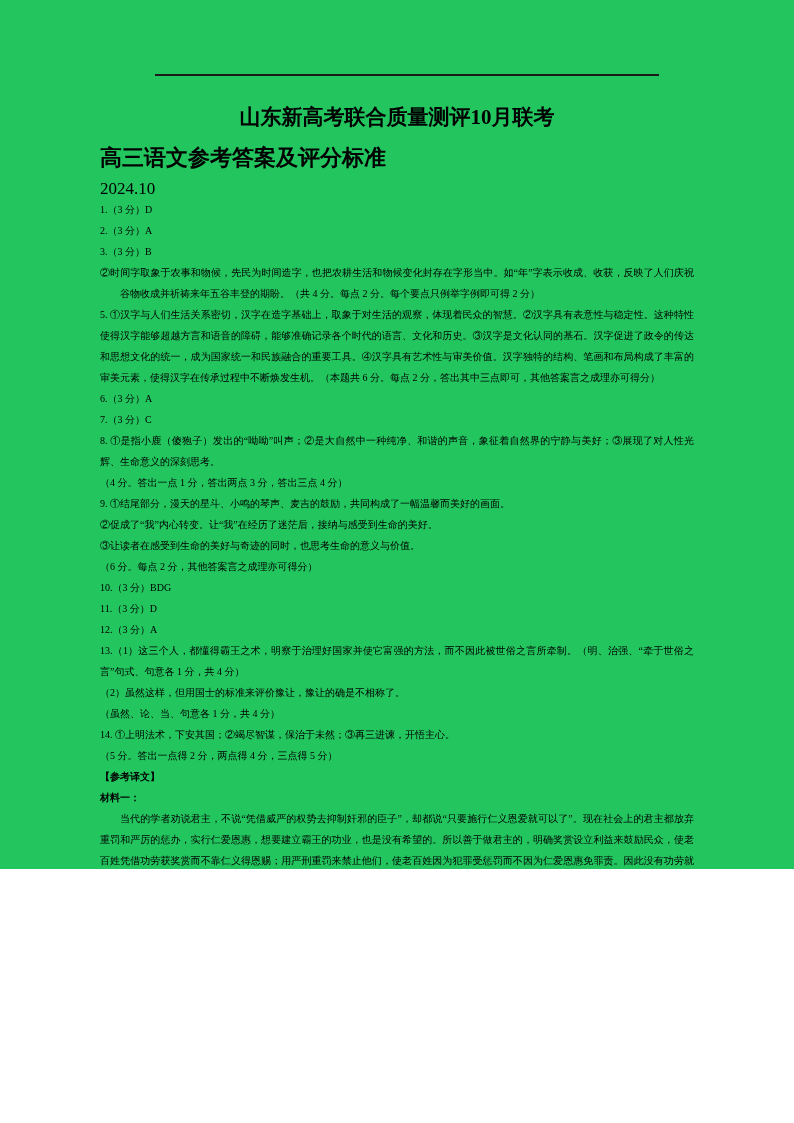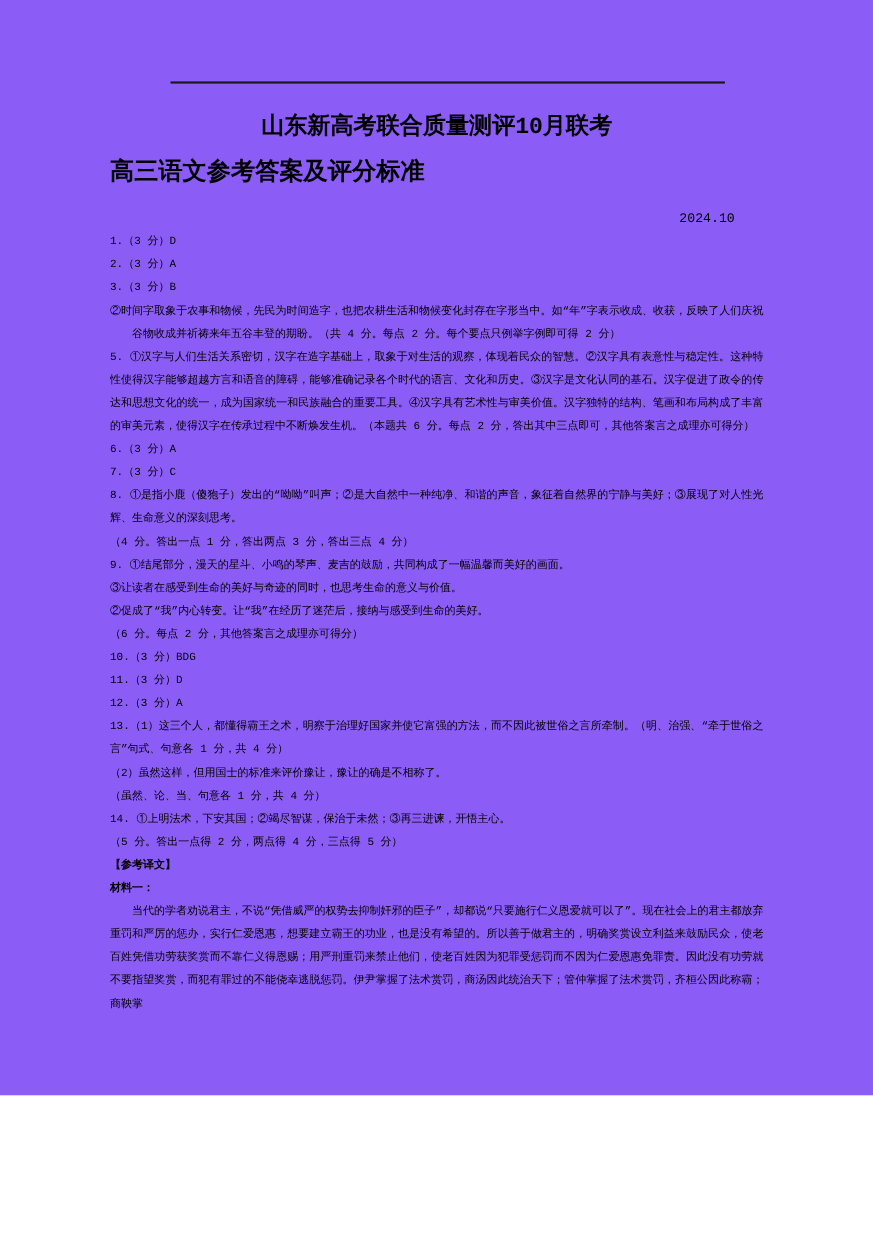--- a/index.html
+++ b/index.html
@@ -3,24 +3,24 @@
 <meta charset="utf-8">
 <style>
   html, body {
     margin: 0;
     padding: 0;
     background: #ffffff;
   }
   .page {
     position: relative;
     width: 794px;
-    height: 996px;
-    background: #8b5cf6;
+    height: 869px;
+    background: #22c55e;
     color: #000000;
-    font-family: Liberation Mono, monospace;
+    font-family: Liberation Serif, serif;
     box-sizing: border-box;
     padding: 74px 100px 0 100px;
     overflow: hidden;
   }
   .header-rule {
     height: 2px;
     background: #1a1a1a;
     margin-left: 55px;
     width: 504px;
   }
@@ -31,25 +31,24 @@
     font-weight: bold;
     line-height: 30px;
   }
   .title2 {
     margin: 10px 0 0 0;
     font-size: 22px;
     font-weight: bold;
     line-height: 32px;
   }
   .date {
-    text-align: right;
     padding-right: 26px;
-    font-size: 12px;
+    font-size: 17px;
     line-height: 21px;
-    margin-top: 15px;
+    margin-top: 4px;
   }
   .doc-body {
     font-size: 10px;
     line-height: 21px;
     text-align: justify;
   }
   .para {
     margin: 0;
     padding: 0;
   }
@@ -85,22 +84,22 @@
       <p class="para">1.（3 分）D</p>
       <p class="para">2.（3 分）A</p>
       <p class="para">3.（3 分）B</p>
       <p class="para hanging">②时间字取象于农事和物候，先民为时间造字，也把农耕生活和物候变化封存在字形当中。如“年”字表示收成、收获，反映了人们庆祝谷物收成并祈祷来年五谷丰登的期盼。（共 4 分。每点 2 分。每个要点只例举字例即可得 2 分）</p>
       <p class="para">5. ①汉字与人们生活关系密切，汉字在造字基础上，取象于对生活的观察，体现着民众的智慧。②汉字具有表意性与稳定性。这种特性使得汉字能够超越方言和语音的障碍，能够准确记录各个时代的语言、文化和历史。③汉字是文化认同的基石。汉字促进了政令的传达和思想文化的统一，成为国家统一和民族融合的重要工具。④汉字具有艺术性与审美价值。汉字独特的结构、笔画和布局构成了丰富的审美元素，使得汉字在传承过程中不断焕发生机。（本题共 6 分。每点 2 分，答出其中三点即可，其他答案言之成理亦可得分）</p>
       <p class="para">6.（3 分）A</p>
       <p class="para">7.（3 分）C</p>
       <p class="para">8. ①是指小鹿（傻狍子）发出的“呦呦”叫声；②是大自然中一种纯净、和谐的声音，象征着自然界的宁静与美好；③展现了对人性光辉、生命意义的深刻思考。</p>
       <p class="para">（4 分。答出一点 1 分，答出两点 3 分，答出三点 4 分）</p>
       <p class="para">9. ①结尾部分，漫天的星斗、小鸣的琴声、麦吉的鼓励，共同构成了一幅温馨而美好的画面。</p>
+      <p class="para">②促成了“我”内心转变。让“我”在经历了迷茫后，接纳与感受到生命的美好。</p>
       <p class="para">③让读者在感受到生命的美好与奇迹的同时，也思考生命的意义与价值。</p>
-      <p class="para">②促成了“我”内心转变。让“我”在经历了迷茫后，接纳与感受到生命的美好。</p>
       <p class="para">（6 分。每点 2 分，其他答案言之成理亦可得分）</p>
       <p class="para">10.（3 分）BDG</p>
       <p class="para">11.（3 分）D</p>
       <p class="para">12.（3 分）A</p>
       <p class="para">13.（1）这三个人，都懂得霸王之术，明察于治理好国家并使它富强的方法，而不因此被世俗之言所牵制。（明、治强、“牵于世俗之言”句式、句意各 1 分，共 4 分）</p>
       <p class="para">（2）虽然这样，但用国士的标准来评价豫让，豫让的确是不相称了。</p>
       <p class="para">（虽然、论、当、句意各 1 分，共 4 分）</p>
       <p class="para">14. ①上明法术，下安其国；②竭尽智谋，保治于未然；③再三进谏，开悟主心。</p>
       <p class="para">（5 分。答出一点得 2 分，两点得 4 分，三点得 5 分）</p>
       <p class="para bold">【参考译文】</p>

